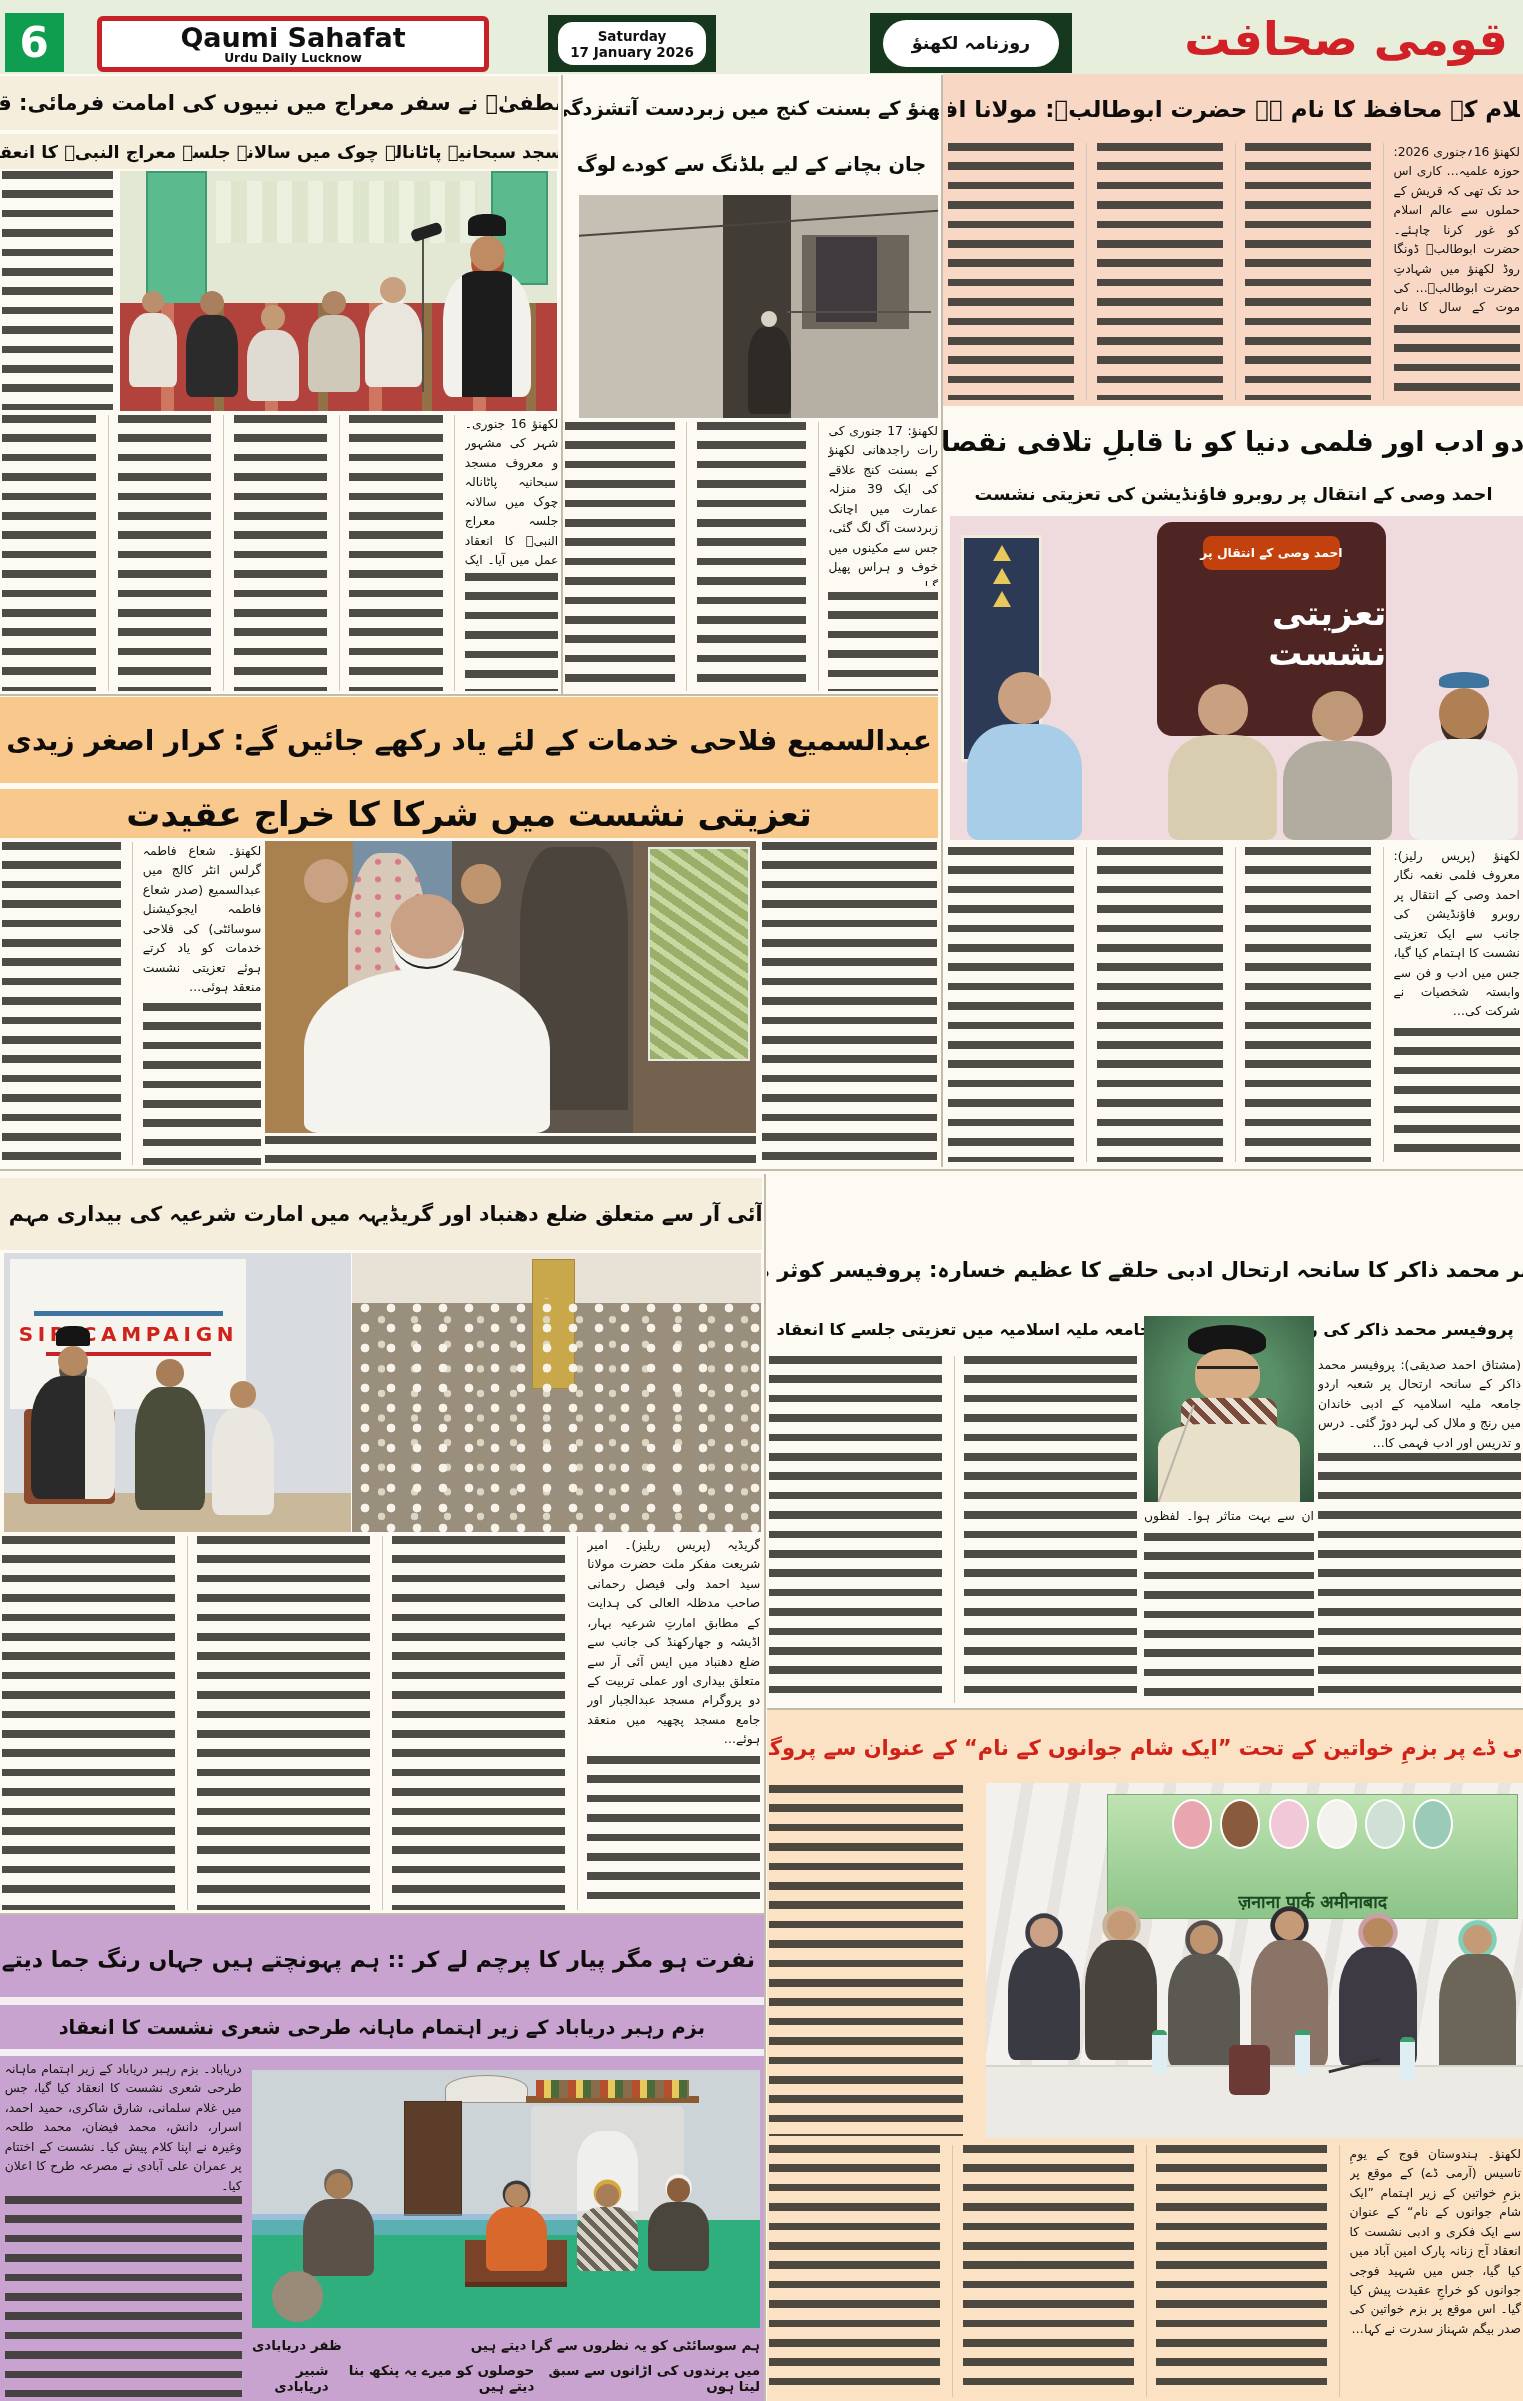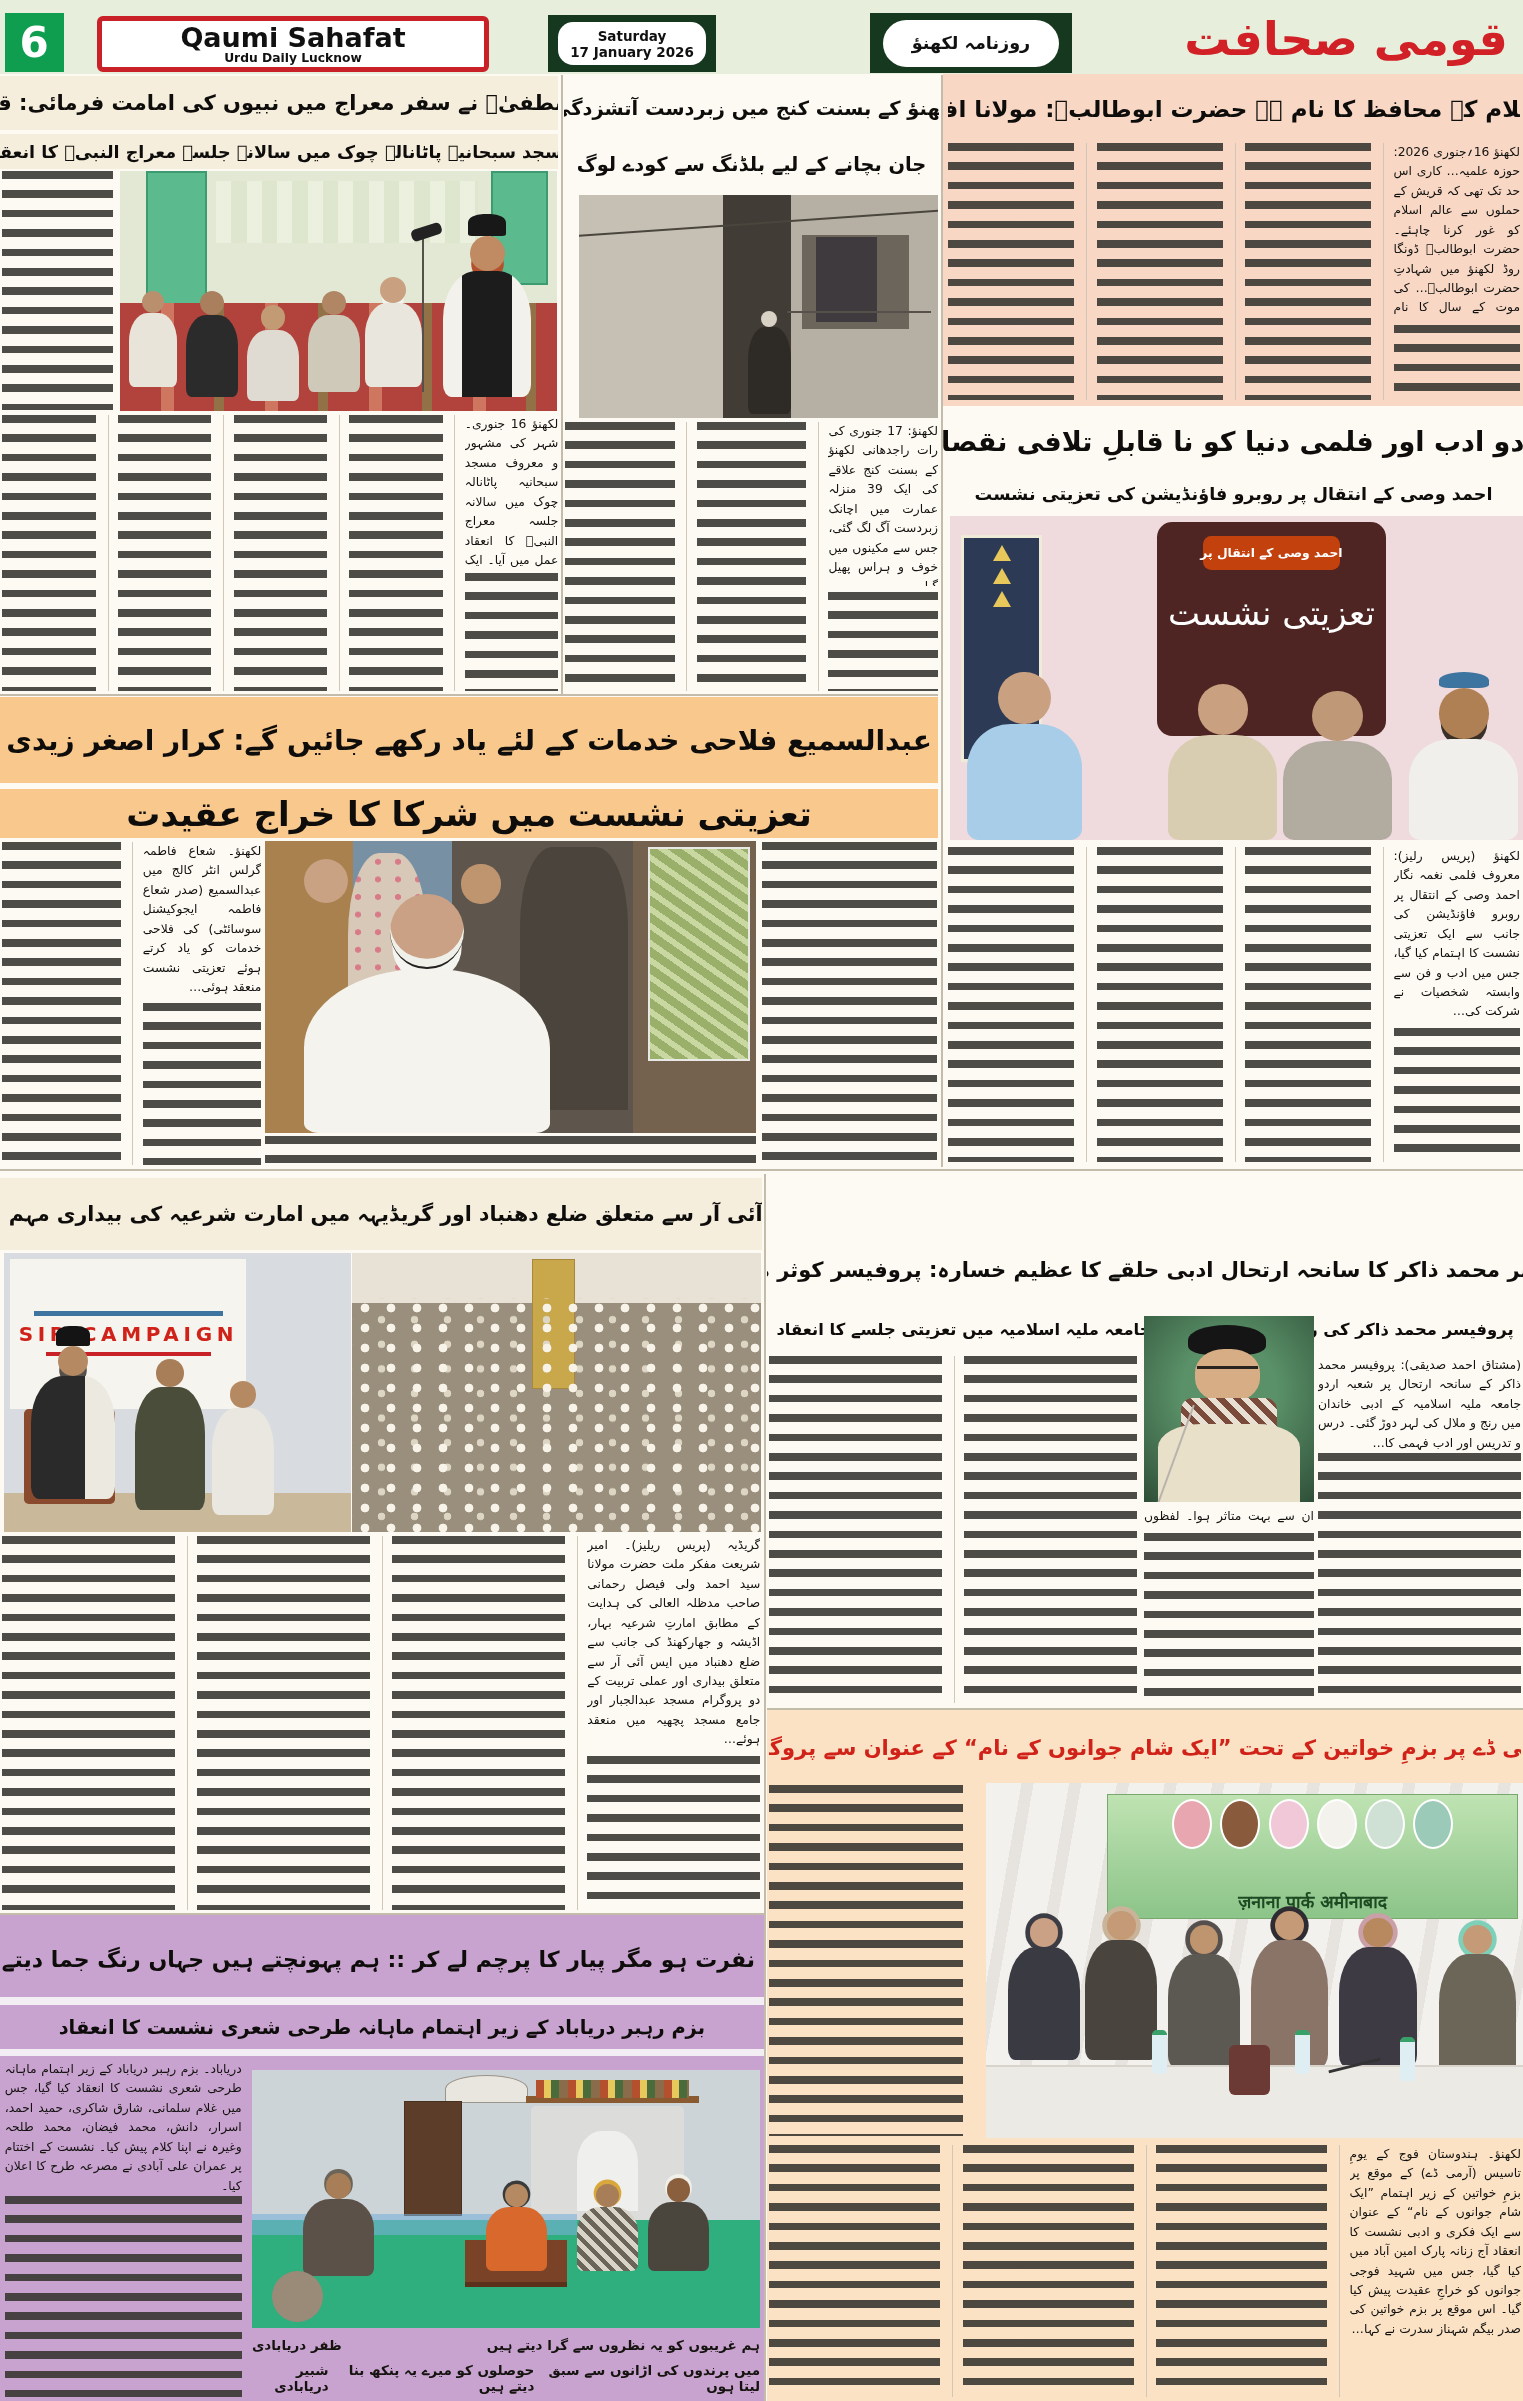--- a/index.html
+++ b/index.html
@@ -189,21 +189,21 @@
     <div class="photo" style="left:950px;top:516px;width:574px;height:324px;background:#efdade;">
       <div class="abs" style="left:2%;top:6%;width:13%;height:68%;background:#2c3a56;border:3.5px solid #f0ead8;">
         <div class="tri"></div>
           <div class="tri"></div>
           <div class="tri"></div>
       </div>
       <div class="abs" style="left:36%;top:2%;width:40%;height:66%;background:#4e2522;border-radius:15.2px;display:flex;flex-direction:column;align-items:center;">
         <div style="margin-top:6%;width:60%;height:16%;background:#c2410c;border-radius:8.2px;display:flex;align-items:center;justify-content:center;">
           <span style="color:#fff;font-size:12.3px;font-weight:bold;white-space:nowrap;">احمد وصی کے انتقال پر</span>
         </div>
-        <span style="color:#fff;font-size:34px;font-weight:normal;margin-top:10%;">تعزیتی نشست</span>
+        <span style="color:#fff;font-size:34px;font-weight:bold;margin-top:10%;">تعزیتی نشست</span>
       </div>
       <div class="pf" style="left:3%;bottom:0;width:20%;height:52%;">
         <div class="h" style="background:#c9a080;"></div>
           <div class="b" style="background:#a8cde8;"></div>
       </div>
       <div class="pf" style="left:38%;bottom:0;width:19%;height:48%;">
         <div class="h" style="background:#c9a080;"></div>
           <div class="b" style="background:#d8cdb0;"></div>
       </div>
       <div class="pf" style="left:58%;bottom:0;width:19%;height:46%;">
@@ -458,21 +458,21 @@
       <div class="abs" style="left:4%;top:78%;width:10%;aspect-ratio:1/1;border-radius:50%;background:#9a8a78;"></div>
     </div>
 
     <div class="abs col" style="left:4.7px;top:2060px;width:237px;height:337px;">
       <div class="lead small" style="max-height:223px;">دریاباد۔ بزم رہبر دریاباد کے زیر اہتمام ماہانہ طرحی شعری نشست کا انعقاد کیا گیا، جس میں غلام سلمانی، شارق شاکری، حمید احمد، اسرار، دانش، محمد فیضان، محمد طلحہ وغیرہ نے اپنا کلام پیش کیا۔ نشست کے اختتام پر عمران علی آبادی نے مصرعہ طرح کا اعلان کیا۔</div>
       <div class="lines fill"></div>
     </div>
 
     <div class="abs" style="left:252px;top:2333px;width:508px;height:65px;display:flex;flex-direction:column;justify-content:space-around;">
       <div class="couplet">
-        <span>ہم غریبوں کو یہ نظروں سے گرا دیتے ہیں</span>
+        <span>ہم سوسائٹی کو یہ نظروں سے گرا دیتے ہیں</span>
         <span class="poet">ظفر دریابادی</span>
       </div>
       <div class="couplet">
         <span>میں پرندوں کی اڑانوں سے سبق لیتا ہوں</span>
         <span>حوصلوں کو میرے یہ پنکھ بنا دیتے ہیں</span>
         <span class="poet">شبیر دریابادی</span>
       </div>
     </div>
   </section>
 

